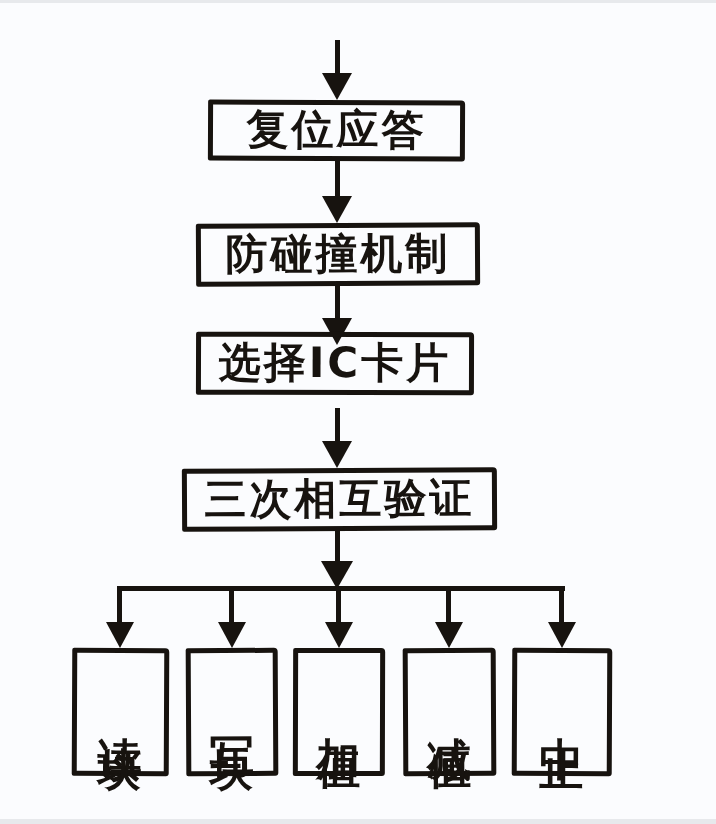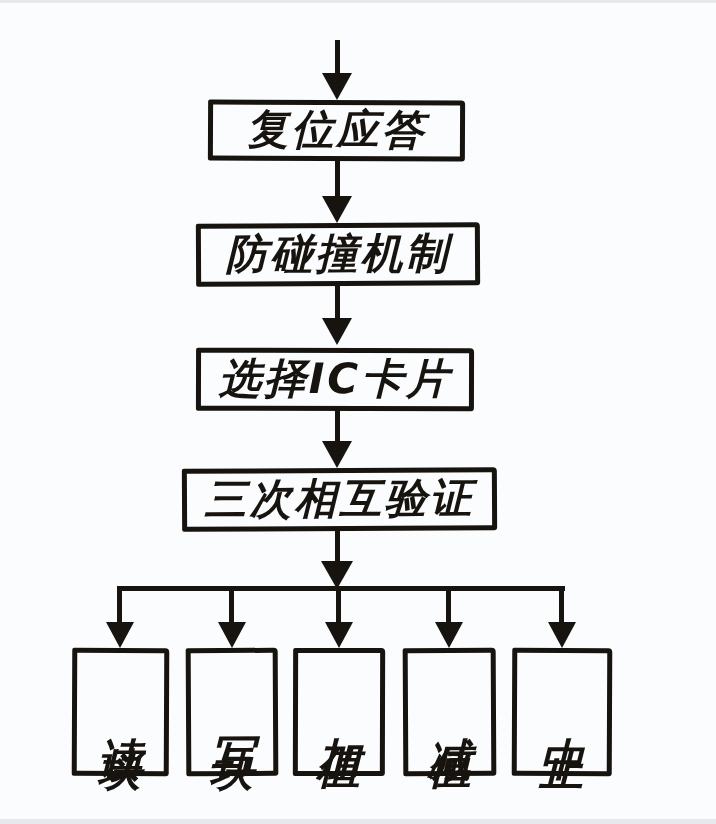--- a/index.html
+++ b/index.html
@@ -7,21 +7,21 @@
     --background:#fbfcfe;
     --edge-strip:#e7e9ec;
   }
   html,body{margin:0;padding:0;}
   body{
     width:716px;height:824px;
     background:var(--background);
     font-family:"DejaVu Sans",sans-serif;
     overflow:hidden;position:relative;
   }
-  .canvas{position:absolute;inset:0;font-style:italic;}
+  .canvas{position:absolute;inset:0;}
   .edge-top,.edge-bottom{
     position:absolute;left:0;width:716px;background:var(--edge-strip);
   }
   .edge-top{top:0;height:3px;}
   .edge-bottom{bottom:0;height:5px;}
 
   
   .node{
     position:absolute;
     box-sizing:border-box;
@@ -91,21 +91,21 @@
   <div class="vl" style="left:335px;top:161px;height:38px;"></div>
   <div class="ah" style="left:322px;top:196px;"></div>
 
   <div class="node r2" style="left:196px;top:223px;width:284px;height:63px;">
     <span class="lbl">防碰撞机制</span>
   </div>
 
   <div class="vl" style="left:335px;top:286px;height:36px;"></div>
   <div class="ah" style="left:322px;top:318px;"></div>
 
-  <div class="node r3" style="left:196px;top:348px;width:278px;height:63px;">
+  <div class="node r3" style="left:196px;top:332px;width:278px;height:63px;">
     <span class="lbl">选择IC卡片</span>
   </div>
 
   <div class="vl" style="left:335px;top:408px;height:36px;"></div>
   <div class="ah" style="left:322px;top:441px;"></div>
 
   <div class="node r2" style="left:182px;top:468px;width:315px;height:63px;">
     <span class="lbl">三次相互验证</span>
   </div>
 

